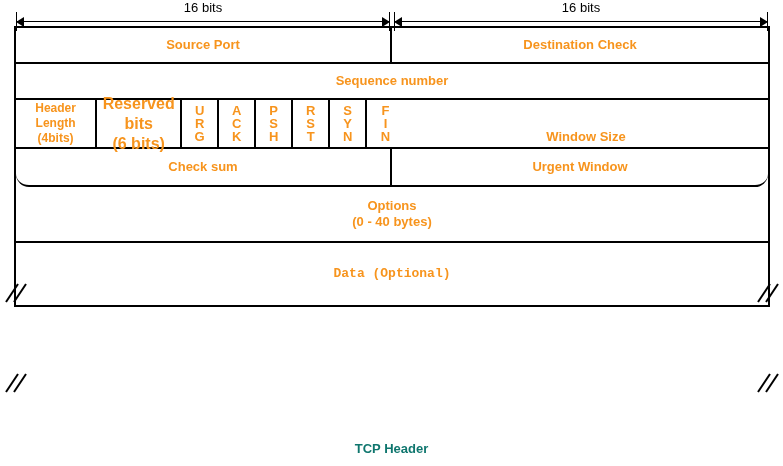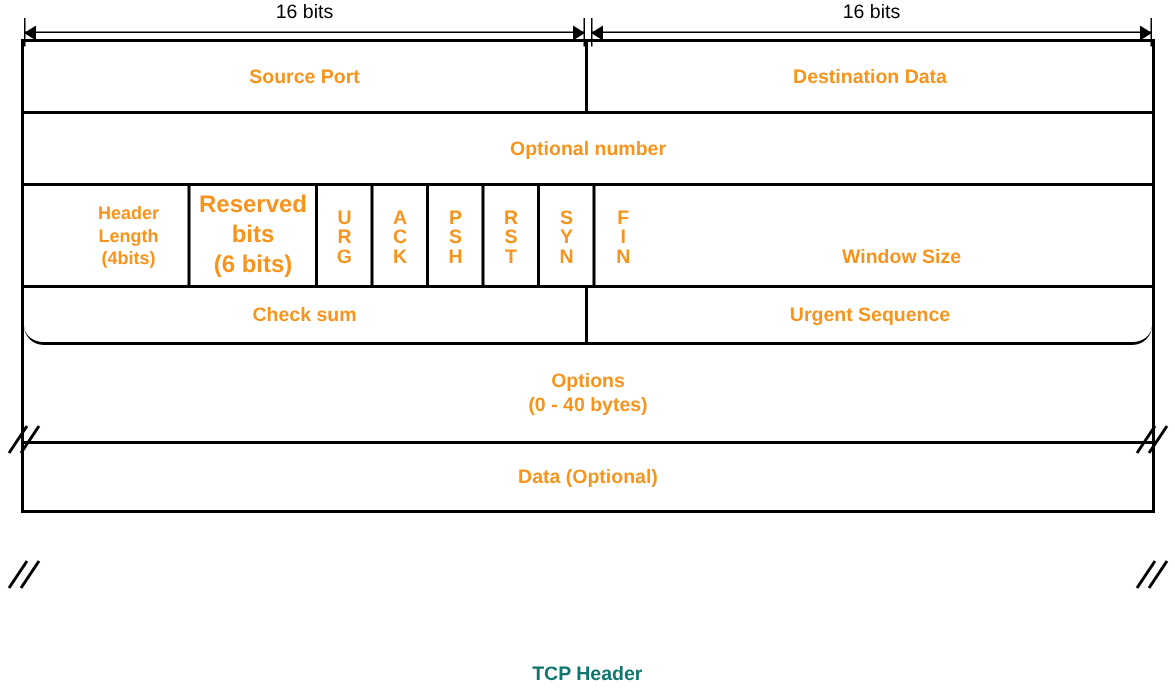--- a/index.html
+++ b/index.html
@@ -24,25 +24,25 @@
   
   .tbl{position:absolute;left:14px;top:26px;width:756px;border:2px solid #000;box-sizing:border-box;}
   .row{display:flex;width:100%;box-sizing:border-box;border-bottom:2px solid #000;}
   .row:last-child{border-bottom:none;}
   .cell{box-sizing:border-box;display:flex;align-items:center;justify-content:center;text-align:center;
         color:#F7941D;font-weight:bold;font-size:13px;line-height:1.25;border-right:2px solid #000;}
   .cell:last-child{border-right:none;}
   .half{width:50%;}
   .full{width:100%;}
 
-  .r-h36{height:48px;}
+  .r-h36{height:36px;}
   .r-h38{height:38px;border-radius:13px;}
-  .r-flags{height:68px;padding-left:30px;}
-  .r-opt{height:66px;}
-  .r-data{height:44px;}
+  .r-flags{height:49px;}
+  .r-opt{height:56px;}
+  .r-data{height:62px;font-family:Liberation Mono, monospace;}
 
   .flag{width:40px;font-size:13px;}
   .flag span{display:block;line-height:13px;}
   .hdrlen{width:88px;font-size:12px;}
   .resv{width:92px;font-size:16px;}
   .flags-left{width:388px;display:flex;}
   .right-big{width:368px;margin-top:28px;}
 
   
   .brk{position:absolute;width:26px;height:22px;}
@@ -72,25 +72,25 @@
       <div class="arrow-line"></div>
       <div class="arrowhead left"></div>
       <div class="arrowhead right"></div>
     </div>
   </div>
 
   <div class="tbl">
 
     <div class="row r-h36">
       <div class="cell half">Source Port</div>
-      <div class="cell half">Destination Data</div>
+      <div class="cell half">Destination Check</div>
     </div>
 
     <div class="row r-h36">
-      <div class="cell full">Optional number</div>
+      <div class="cell full">Sequence number</div>
     </div>
 
 
     <div class="row r-flags">
       <div class="flags-left">
         <div class="cell hdrlen">
           <div>
             <div>Header</div>
             <div>Length</div>
             <div>(4bits)</div>
@@ -148,21 +148,21 @@
       </div>
       <div class="cell right-big">
         <div>
           <div>Window Size</div>
         </div>
       </div>
     </div>
 
     <div class="row r-h38">
       <div class="cell half">Check sum</div>
-      <div class="cell half">Urgent Sequence</div>
+      <div class="cell half">Urgent Window</div>
     </div>
 
     <div class="row r-opt">
       <div class="cell full">
         <div>
           <div>Options</div>
           <div>(0 - 40 bytes)</div>
         </div>
       </div>
     </div>

